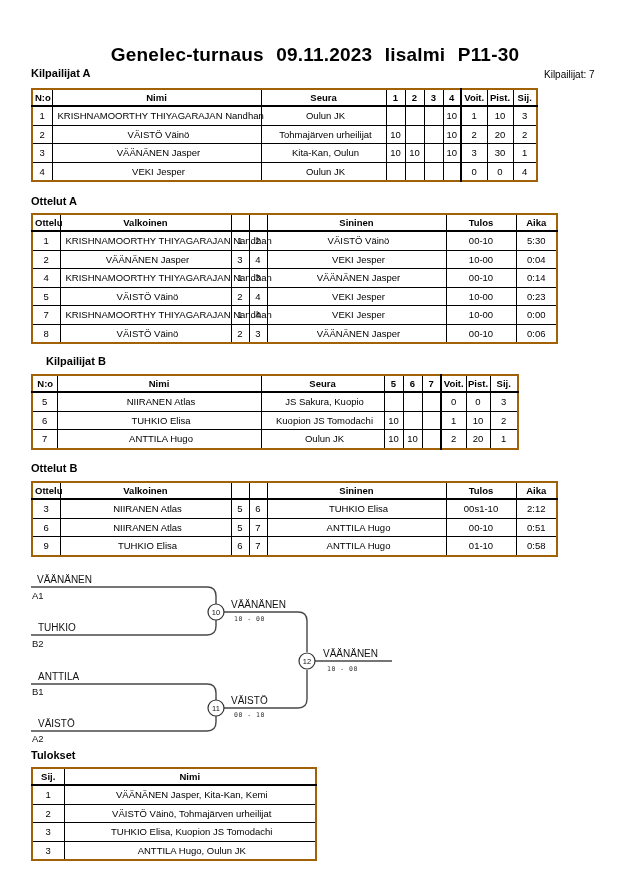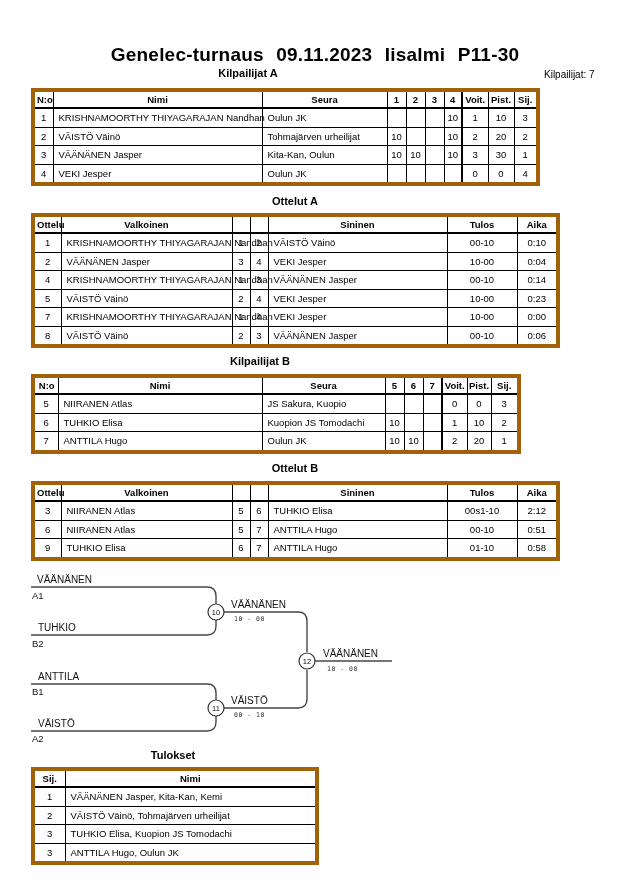--- a/index.html
+++ b/index.html
@@ -4,36 +4,36 @@
 <style>
   html,body{margin:0;padding:0}
   body{
     width:630px;height:891px;position:relative;background:#ffffff;color:#000;
     font-family:"Liberation Sans",sans-serif;overflow:hidden;
   }
   .main-title{
     position:absolute;top:44px;left:0;width:630px;text-align:center;
     font-size:19px;font-weight:bold;word-spacing:7px;letter-spacing:.2px;
   }
-  .sec-title{position:absolute;font-weight:bold;font-size:11px;text-align:center;white-space:nowrap}
+  .sec-title{position:absolute;font-weight:bold;font-size:11px;white-space:nowrap}
   .count-label{position:absolute;top:69px;left:544px;font-size:10px}
   table.tbl{
     position:absolute;border-collapse:collapse;table-layout:fixed;
-    border:4px solid #a16207;font-size:9.5px;background:#fff;
+    border:2px solid #a16207;font-size:9.5px;background:#fff;
   }
   .tbl th{
     border:1px solid #000;border-bottom:2px solid #000;font-weight:bold;
     height:15px;padding:0 1px;white-space:nowrap;overflow:visible;text-align:center;
   }
   .tbl td{
     border:1px solid #000;height:17.5px;padding:0 1px;white-space:nowrap;
     vertical-align:middle;overflow:visible;
   }
   .c{text-align:center}
-  .l{text-align:left;padding-left:5px !important}
+  .l{text-align:center;padding-left:5px !important}
   .hl{text-align:left;padding-left:2px !important}
   .thick-l{border-left:2px solid #000 !important}
   svg.bracket{position:absolute;left:0;top:0;pointer-events:none}
   .bl{fill:none;stroke:#474747;stroke-width:1.4;stroke-linejoin:round}
   .bcirc{fill:#fff;stroke:#333;stroke-width:1.2}
   .bname{font-size:10px;fill:#111}
   .bcode{font-size:9.5px;fill:#111}
   .bscore{font-family:"DejaVu Sans Mono",monospace;font-size:6.5px;letter-spacing:.5px;fill:#333}
   .bnum{font-size:7.5px;text-anchor:middle;fill:#111}
 </style>
@@ -148,21 +148,21 @@
   </thead>
   <tbody>
 
   <tr>
       <td class="c">1</td>
       <td class="l">KRISHNAMOORTHY THIYAGARAJAN Nandhan</td>
       <td class="c">1</td>
       <td class="c">2</td>
       <td class="l">VÄISTÖ Väinö</td>
       <td class="c">00-10</td>
-      <td class="c">0:10</td>
+      <td class="c">5:30</td>
     </tr>
       <tr>
       <td class="c">2</td>
       <td class="l">VÄÄNÄNEN Jasper</td>
       <td class="c">3</td>
       <td class="c">4</td>
       <td class="l">VEKI Jesper</td>
       <td class="c">10-00</td>
       <td class="c">0:04</td>
     </tr>

